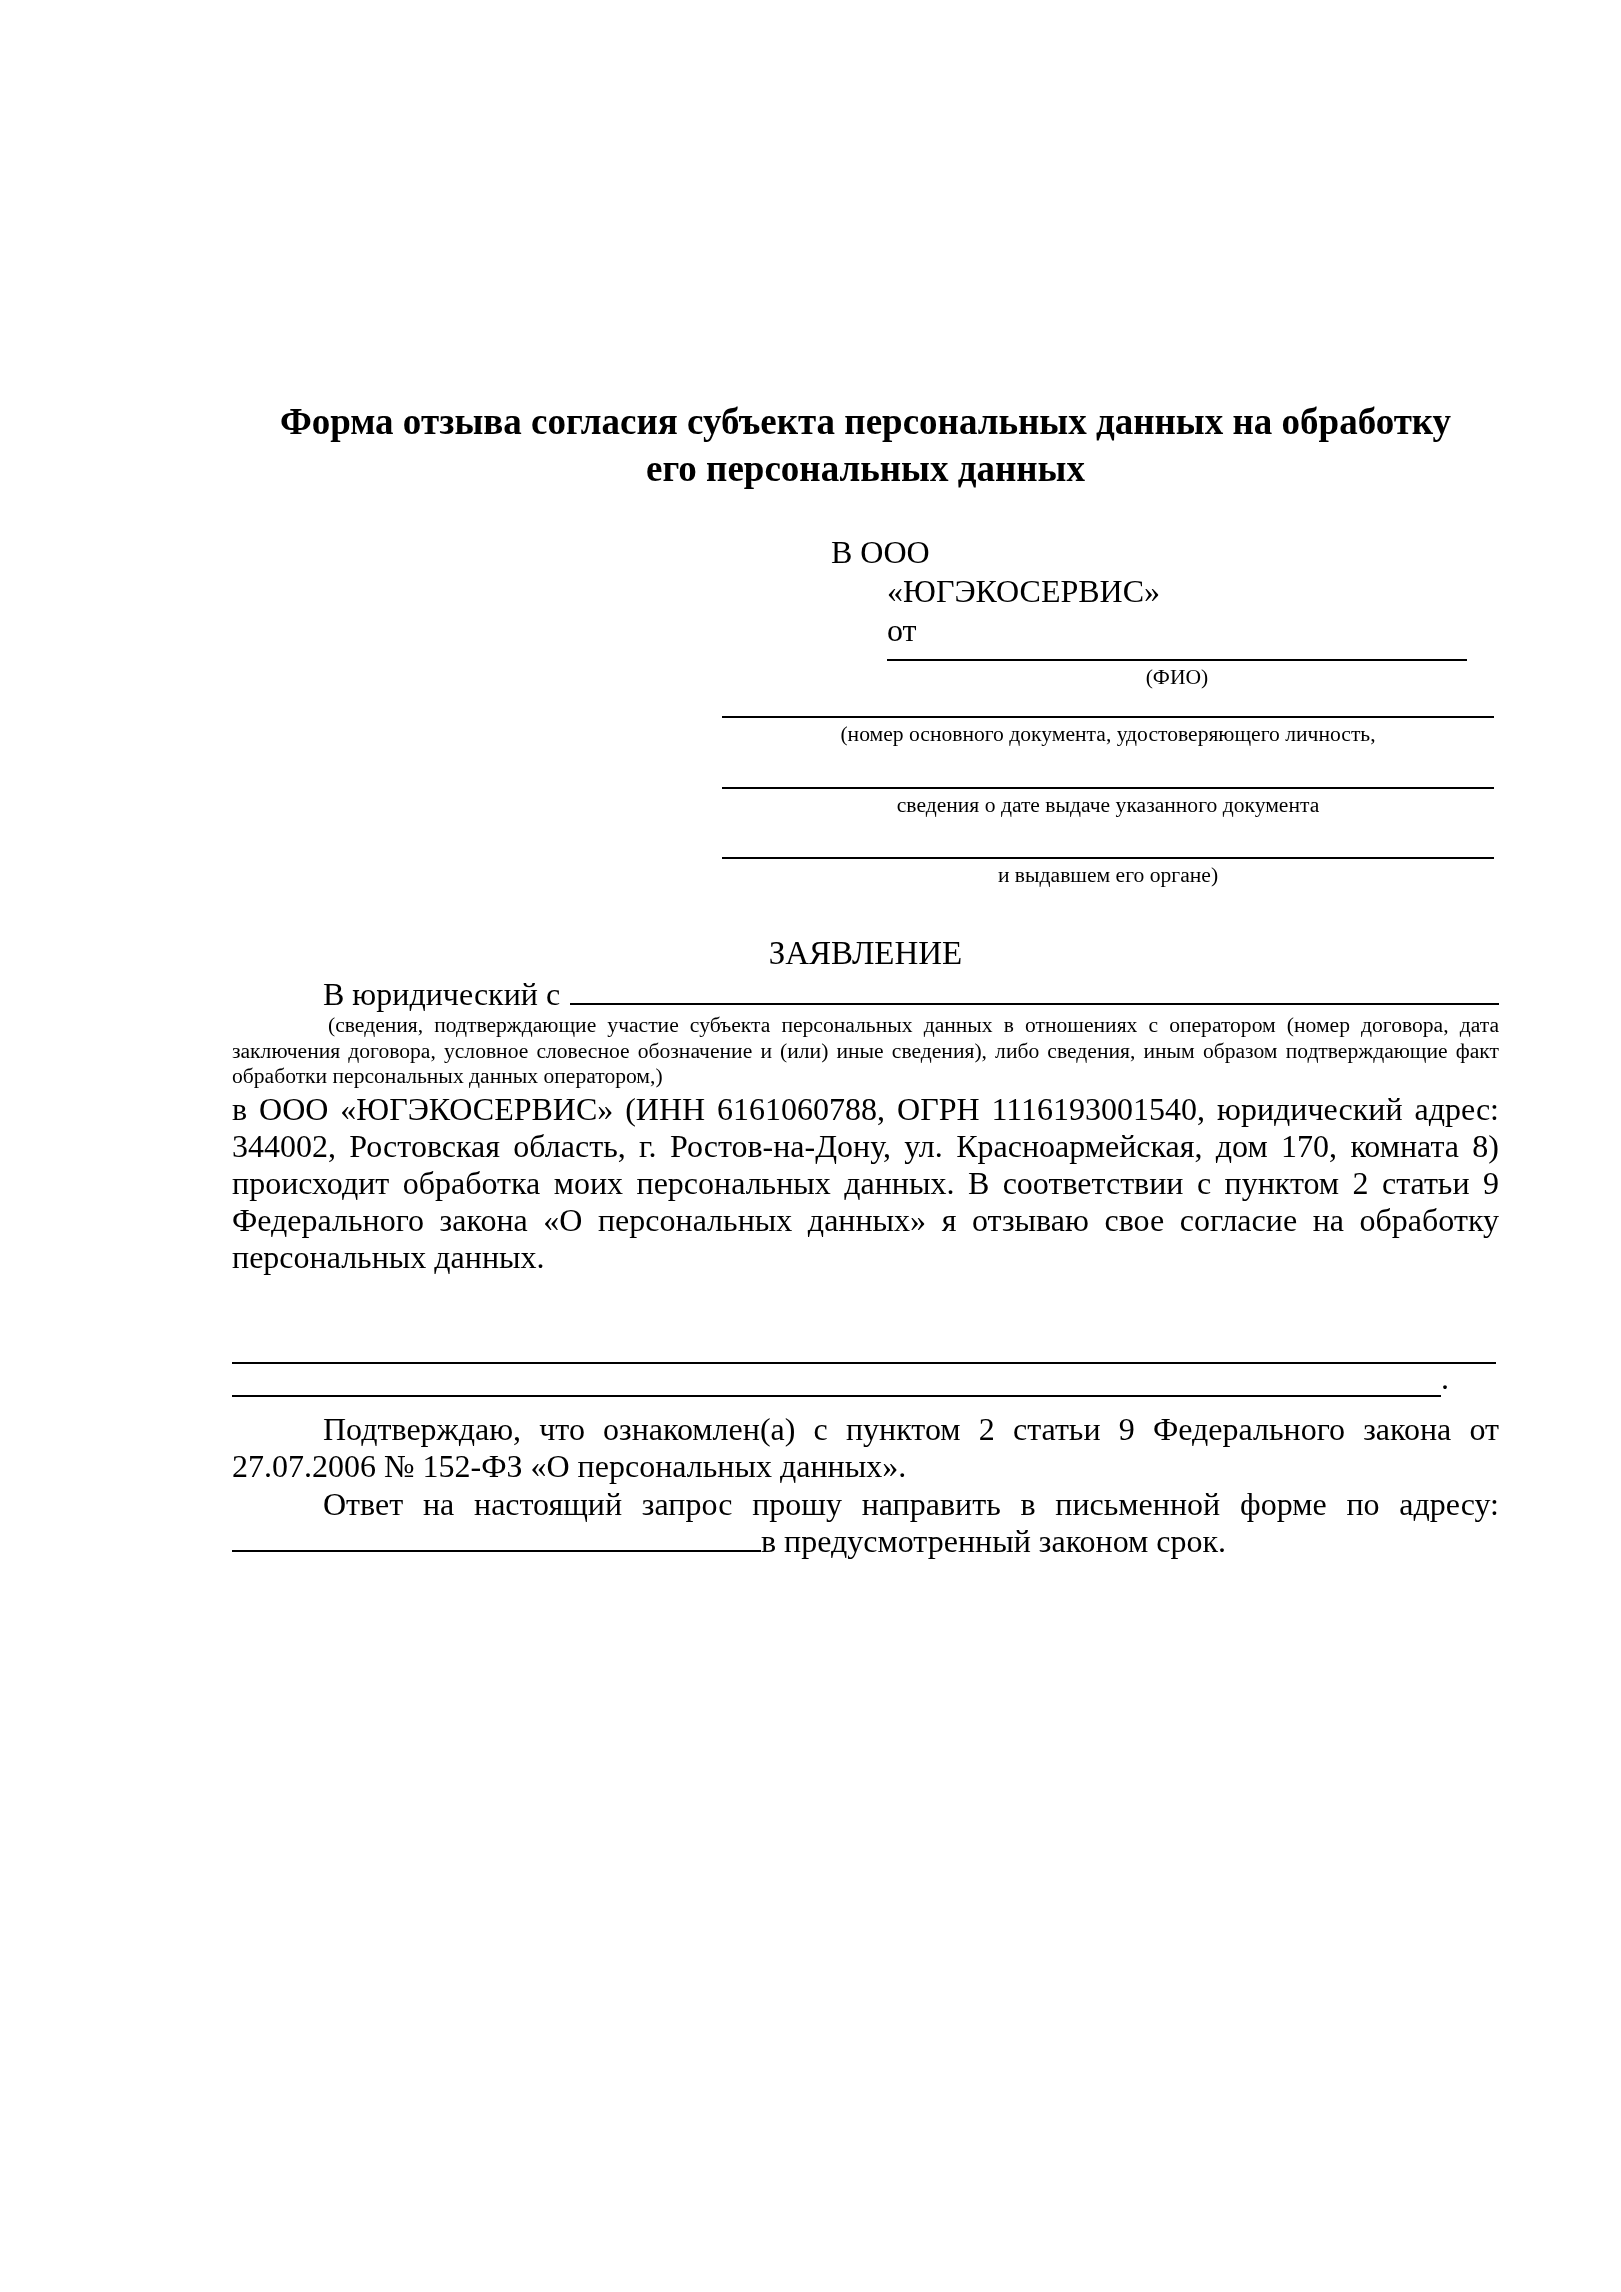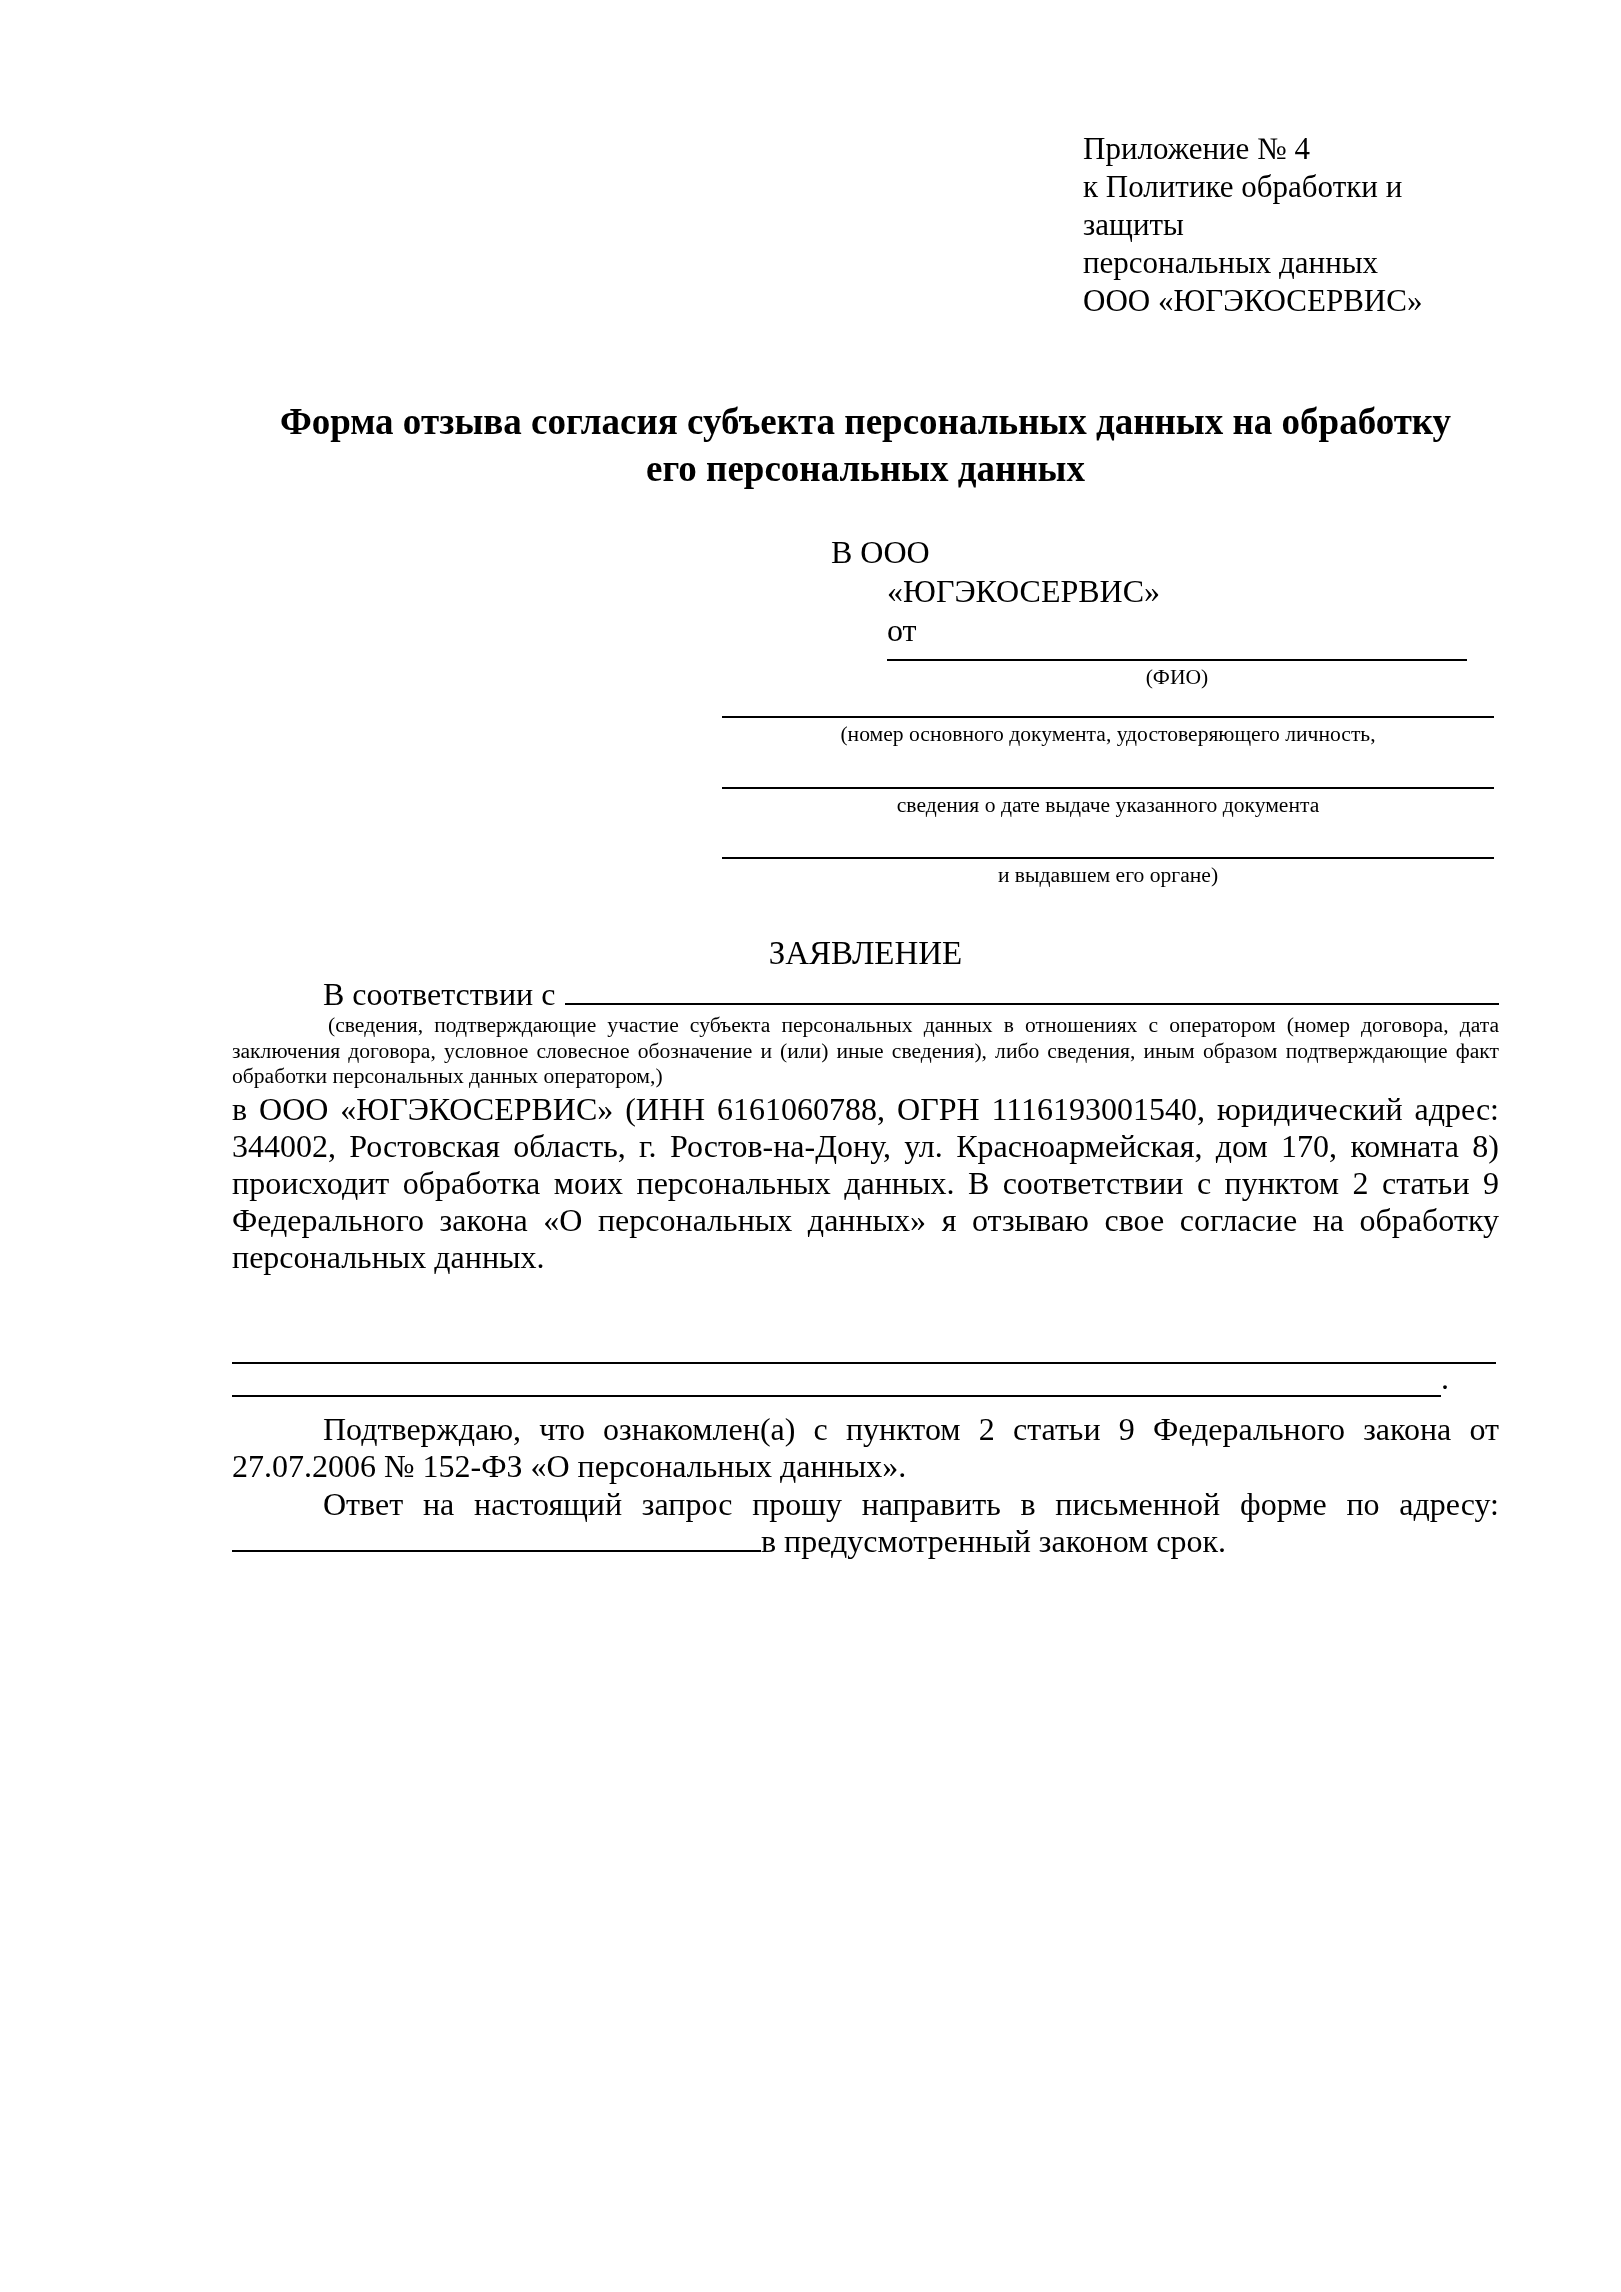--- a/index.html
+++ b/index.html
@@ -54,26 +54,20 @@
 
   .footer-row { left:232px; top:1622px; width:1267px; display:flex; justify-content:space-between; align-items:baseline; font-size:32px; line-height:39px; }
   .sig-group { margin-right:24.5px; white-space:nowrap; }
   .sig-blank { display:inline-block; width:405px; height:0; border-bottom:2.9px solid #000; }
 </style>
 </head>
 <body>
 
 <div class="page">
 
-  <div class="abs appendix">
-    <div>Приложение № 4</div>
-    <div>к Политике обработки и защиты</div>
-    <div>персональных данных</div>
-    <div>ООО «ЮГЭКОСЕРВИС»</div>
-  </div>
 
   <div class="abs title">
     <div>Форма отзыва согласия субъекта персональных данных на обработку</div>
     <div>его персональных данных</div>
   </div>
 
   <div class="abs recipient">
     <div>В ООО</div>
     <div class="inner">
       <div>«ЮГЭКОСЕРВИС»</div>
@@ -95,21 +89,21 @@
     <div class="caption">сведения о дате выдаче указанного документа</div>
   </div>
   <div class="abs heading">ЗАЯВЛЕНИЕ</div>
 
   <div class="abs blank-group doc-group-3">
     <div class="blank"></div>
     <div class="caption">и выдавшем его органе)</div>
   </div>
 
   <div class="abs fillrow accordance">
-    <span class="pre">В соответствии с</span>
+    <span class="pre">В юридический с</span>
     <span class="fill"></span>
   </div>
 
   <div class="abs small-note">(сведения, подтверждающие участие субъекта персональных данных в отношениях с оператором (номер договора, дата заключения договора, условное словесное обозначение и (или) иные сведения), либо сведения, иным образом подтверждающие факт обработки персональных данных оператором,)</div>
 
   <div class="abs body-para">в ООО «ЮГЭКОСЕРВИС» (ИНН 6161060788, ОГРН 1116193001540, юридический адрес: 344002, Ростовская область, г. Ростов-на-Дону, ул. Красноармейская, дом 170, комната 8) происходит обработка моих персональных данных. В соответствии с пунктом 2 статьи 9 Федерального закона «О персональных данных» я отзываю свое согласие на обработку персональных данных.</div>
 
 
   <div class="abs blankrow1"></div>
   <div class="abs blankrow2">

